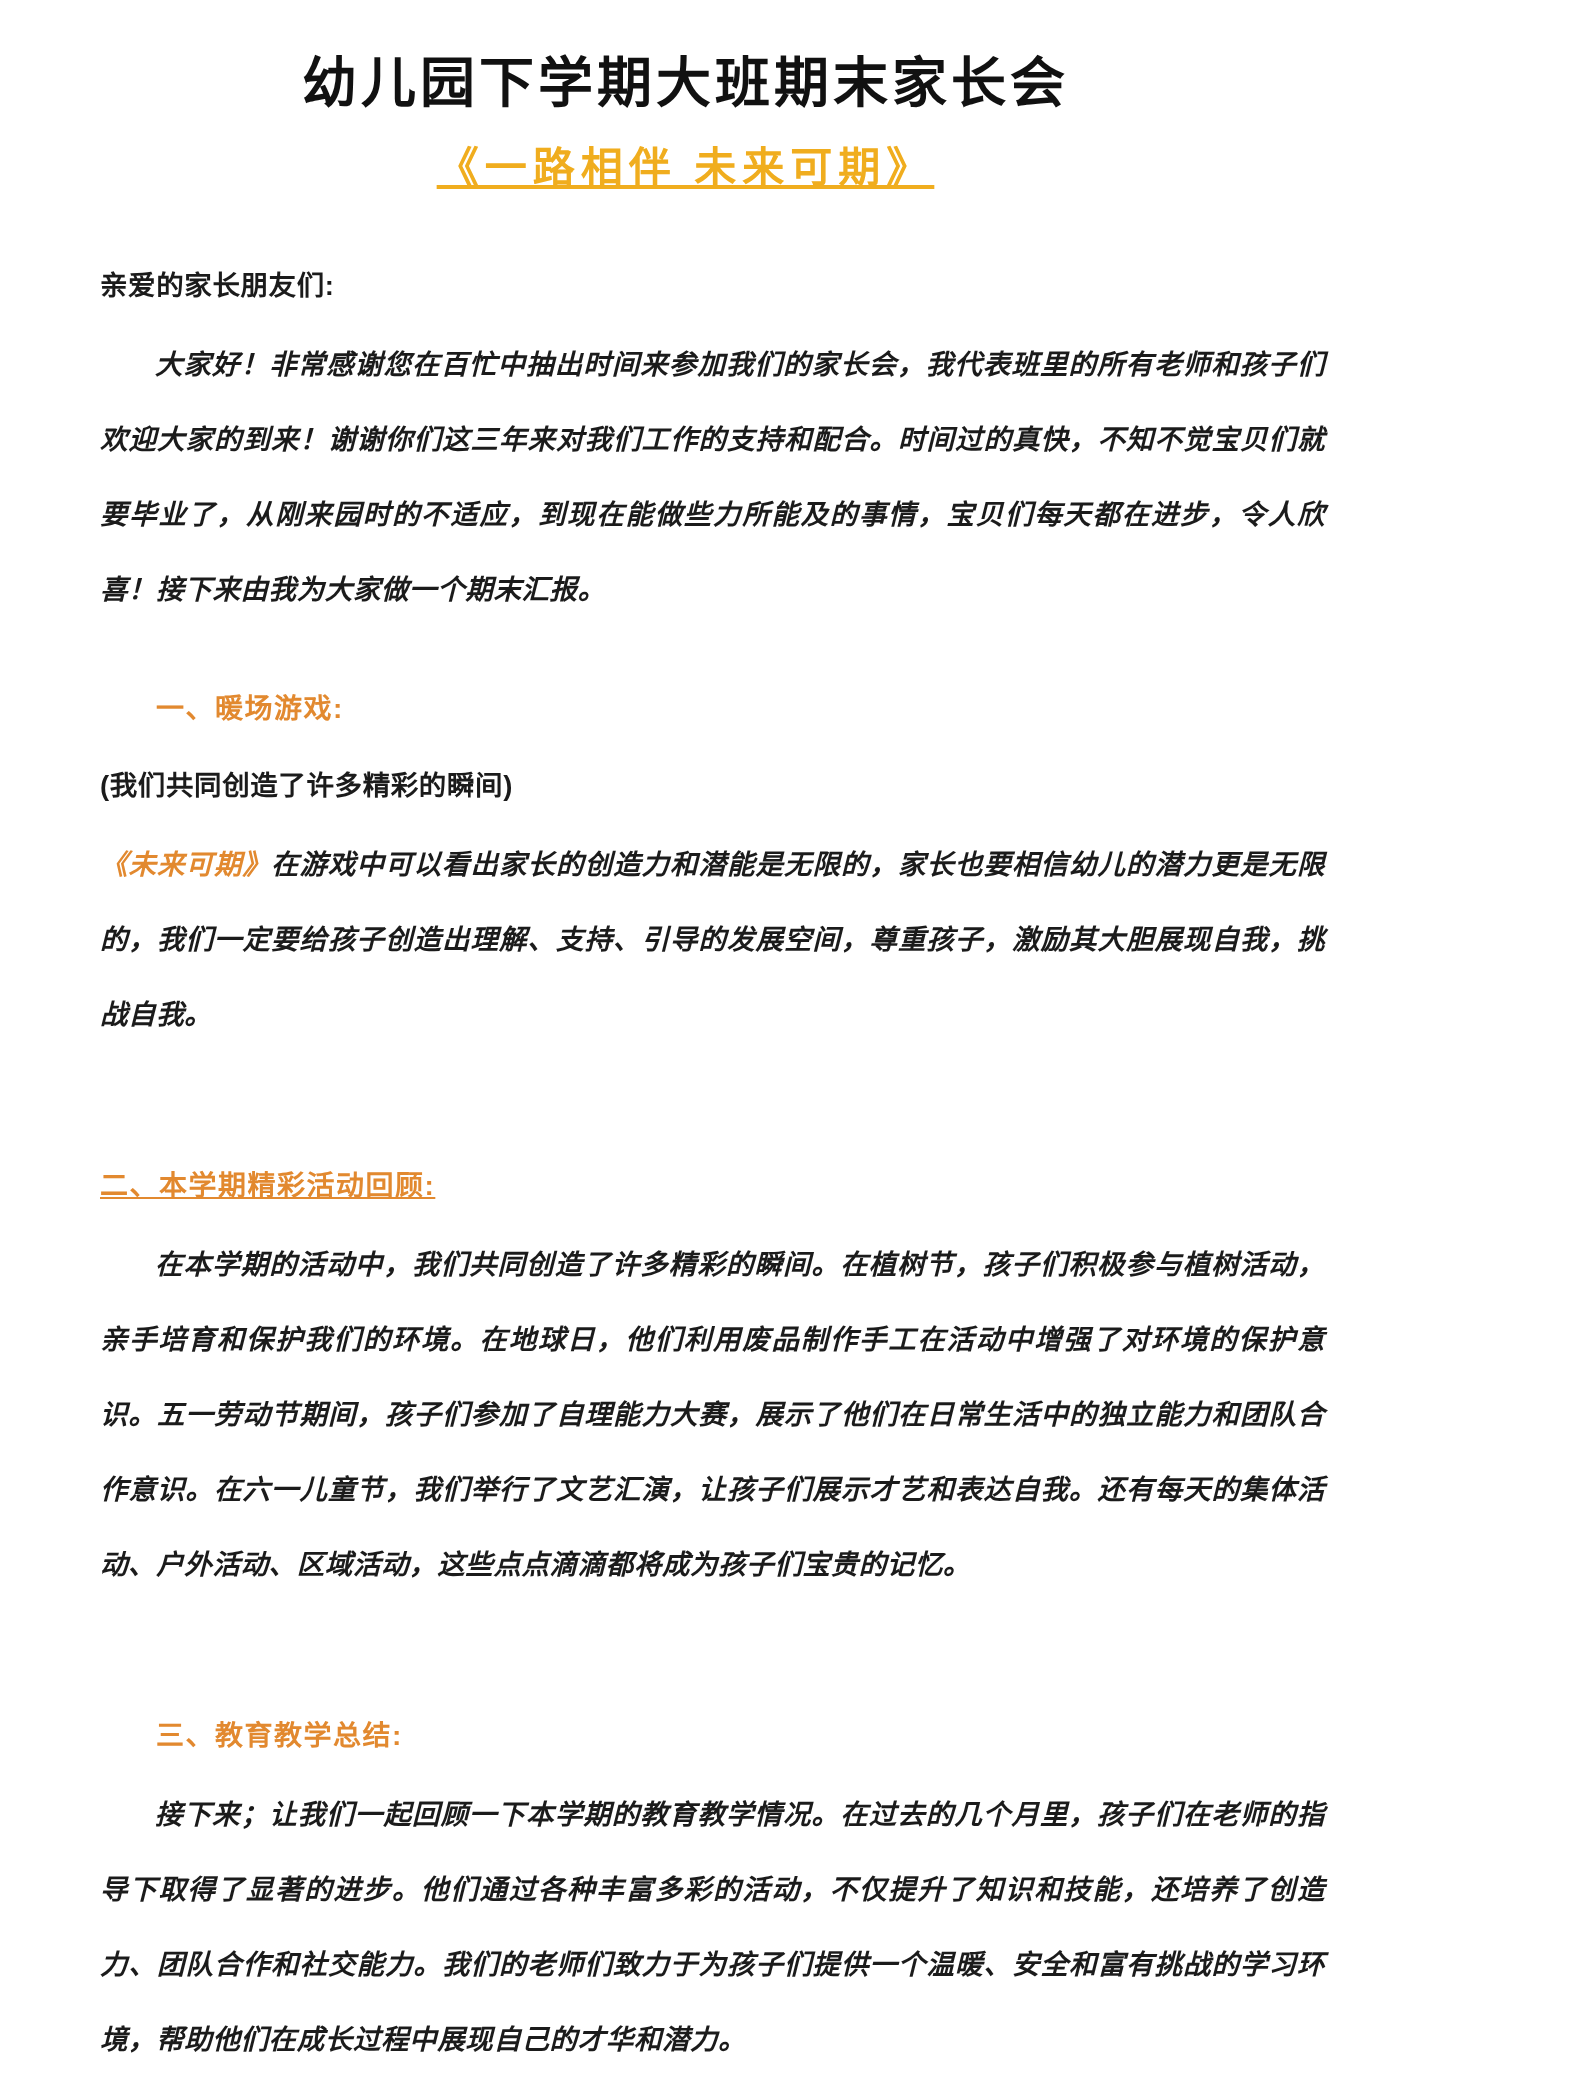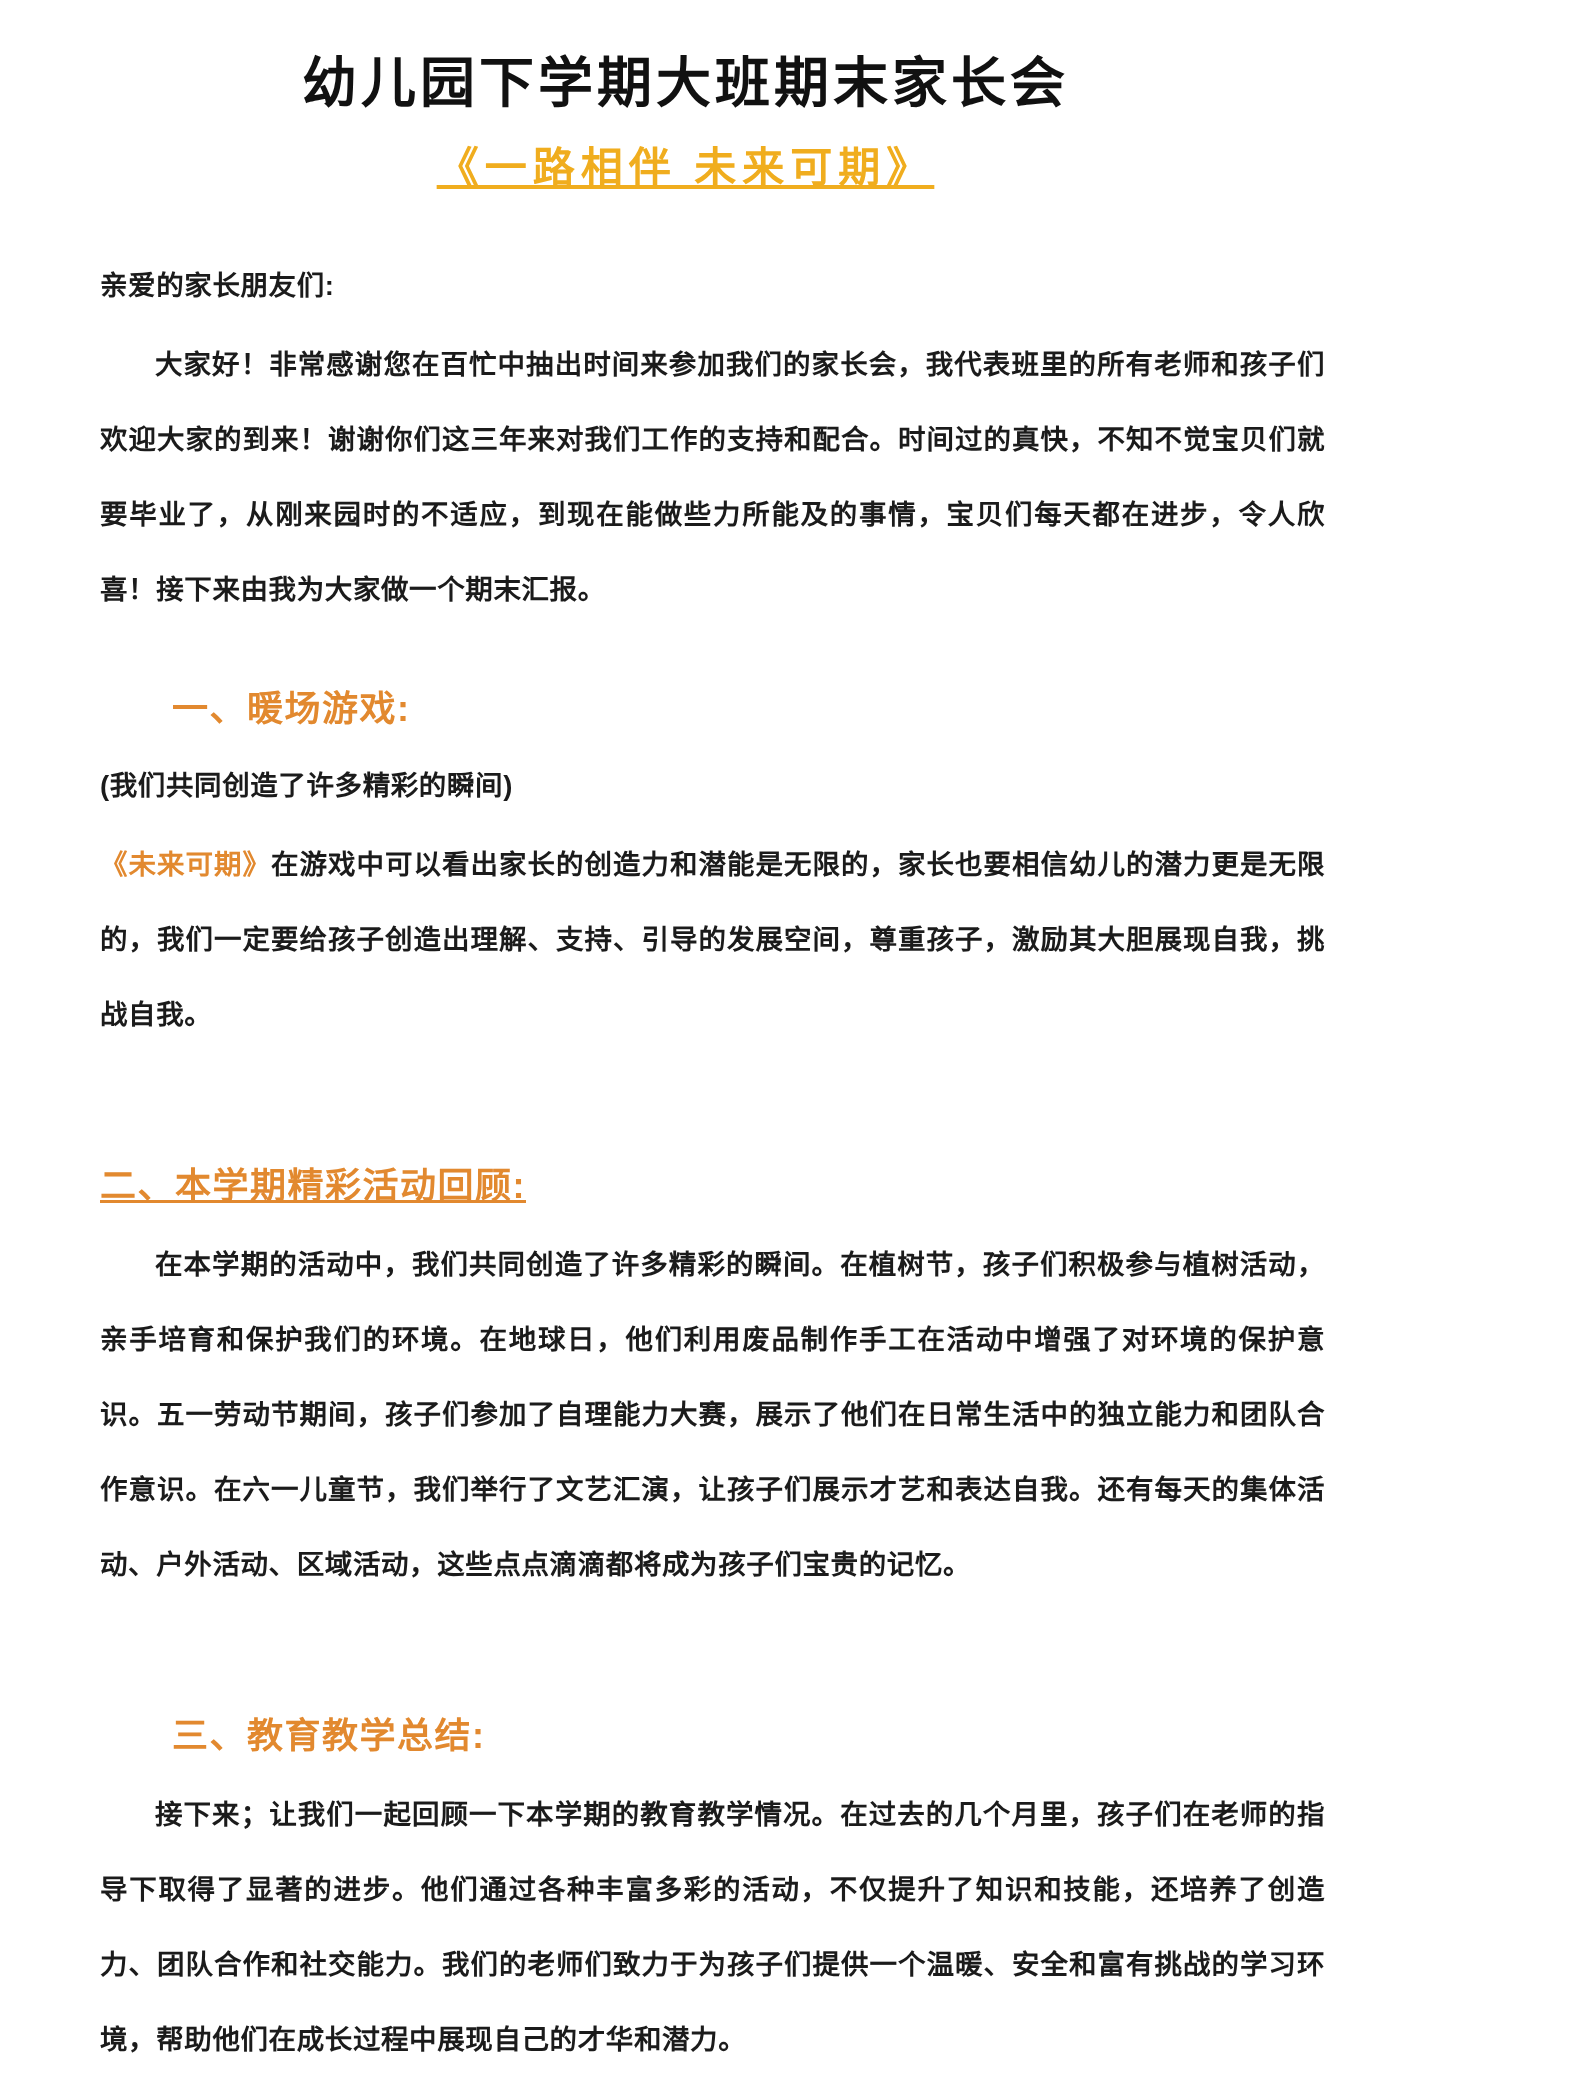--- a/index.html
+++ b/index.html
@@ -66,29 +66,30 @@
     font-weight: 600;
   }
 
   .salutation {
     margin-top: 6px;
   }
 
   .para {
     text-indent: 2em;
     margin-top: 4px;
+    font-style: italic;
   }
 
   .noindent {
     text-indent: 0;
   }
 
   
   .section-heading {
-    font-size: 36px;
+    font-size: 28px;
     font-weight: 700;
     color: #e2892f;
     line-height: 75px;
     letter-spacing: 1.5px;
     margin: 0;
     text-indent: 2em;
   }
   .section-heading.tight {
     text-indent: 0;
     text-decoration: underline;

